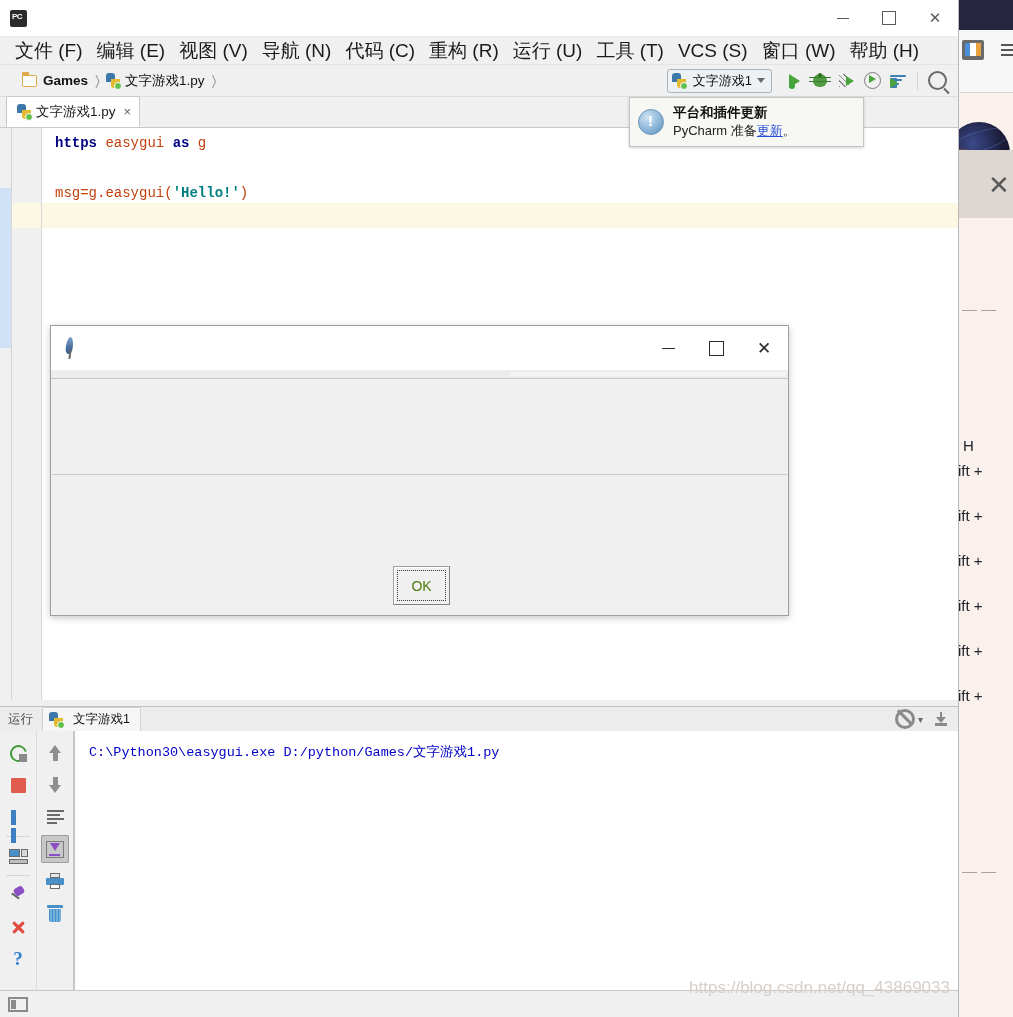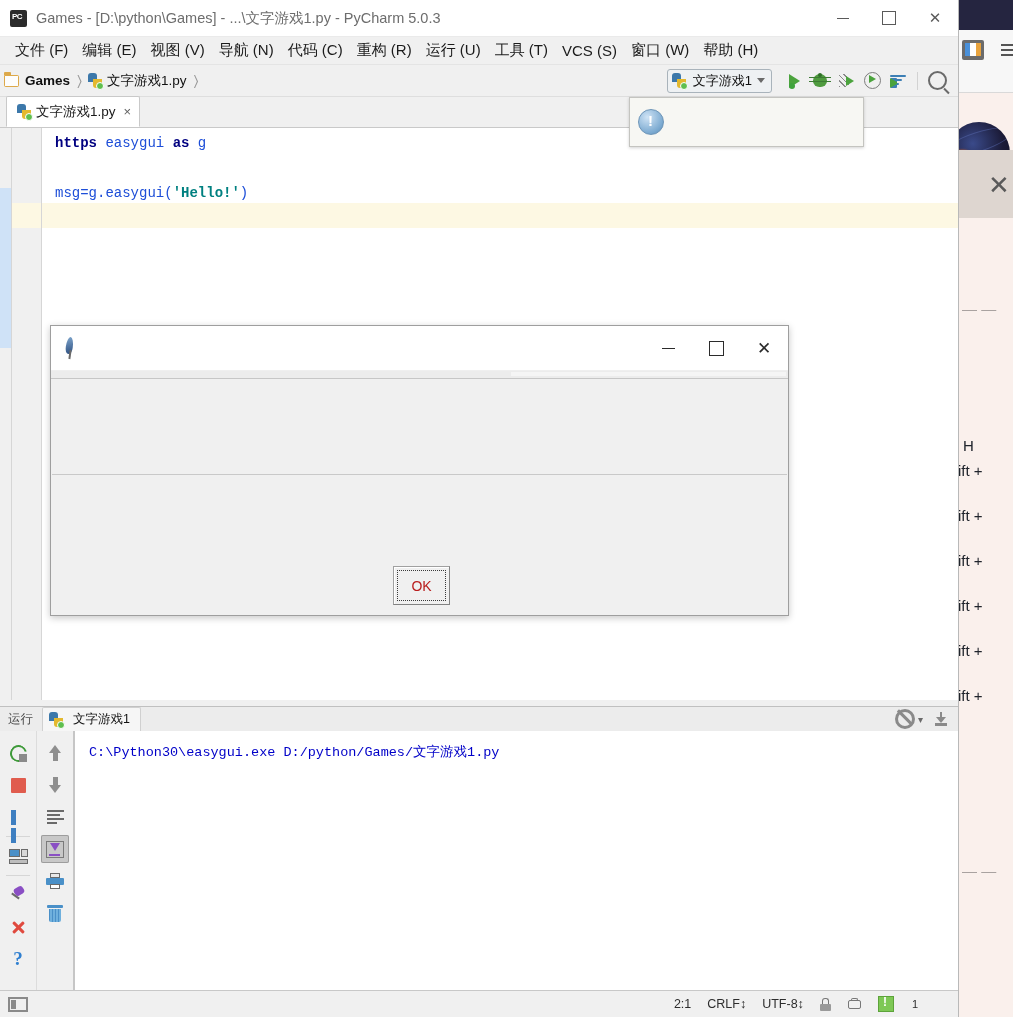--- a/index.html
+++ b/index.html
@@ -35,24 +35,24 @@
   .tb-icon{width:17px;height:17px;margin-left:10px;margin-right:9px;background:#2b2b2b;border-radius:2px;position:relative;flex:none;}
   .tb-icon:after{content:"PC";position:absolute;left:2px;top:2px;font-size:8px;color:#fff;font-weight:bold;letter-spacing:-0.5px;font-family:"Liberation Sans",sans-serif;}
   .tb-title{font-size:14.5px;color:#6d6d6d;}
   .tb-controls{margin-left:auto;display:flex;}
   .tb-btn{width:46px;height:36px;display:flex;align-items:center;justify-content:center;color:#5a5a5a;font-size:15px;}
   .tb-btn .min{display:block;width:12px;height:1px;background:#5a5a5a;}
   .tb-btn .max{display:block;width:12px;height:12px;border:1px solid #5a5a5a;}
 
   
   .menubar{height:27px;background:#f0f0f0;display:flex;align-items:center;padding-left:8px;border-bottom:1px solid #e4e4e4;}
-  .menu-item{font-size:15px;color:#1b1b1b;padding:3px 7px;white-space:nowrap;}
-
-  
-  .toolbar{height:31px;background:#f0f0f0;display:flex;align-items:center;padding-left:4px;border-bottom:1px solid #dedede;}
+  .menu-item{font-size:19px;color:#1b1b1b;padding:3px 7px;white-space:nowrap;}
+
+  
+  .toolbar{height:31px;background:#f0f0f0;display:flex;align-items:center;padding-left:22px;border-bottom:1px solid #dedede;}
   .crumb{display:flex;align-items:center;font-size:13.5px;color:#111;}
   .crumb .sep{color:#9a9a9a;margin:0 6px 0 7px;font-size:15px;}
   .crumb b{font-weight:bold;}
   .folder-ic{width:15px;height:12px;margin-right:6px;background:#dda94a;border-radius:1px 2px 2px 2px;position:relative;}
   .folder-ic:before{content:"";position:absolute;left:0;top:-3px;width:7px;height:3px;background:#dda94a;border-radius:1px 1px 0 0;}
   .folder-ic:after{content:"";position:absolute;left:1px;top:1px;right:1px;bottom:1px;background:#fdfdfd;}
   .py-ic{width:14px;height:15px;margin-right:5px;position:relative;flex:none;}
   .py-ic .b{position:absolute;left:0;top:0;width:9px;height:9px;background:#3c78aa;border-radius:3px 3px 0 0;}
   .py-ic .y{position:absolute;left:5px;top:6px;width:9px;height:9px;background:#e3b92f;border-radius:0 0 3px 3px;}
   .py-ic .pg{position:absolute;left:8px;top:9px;width:6px;height:6px;background:#5fbf4f;border-radius:50%;border:1px solid #fff;}
@@ -90,21 +90,21 @@
   .marker-strip{width:11px;background:#f0f0f0;border-right:1px solid #d6d6d6;position:relative;}
   .marker-strip .blue{position:absolute;left:0;top:60px;width:11px;height:160px;background:#cfe2f7;}
   .gutter{width:29px;background:#f0f0f0;border-right:1px solid #d6d6d6;position:relative;}
   .code-area{flex:1;position:relative;font-family:"Liberation Mono",monospace;font-size:14px;}
   .cl{position:absolute;left:0;right:0;height:25px;}
   .caret-line{background:#fdf8e3;}
   .gut-caret{position:absolute;left:0;right:0;height:25px;background:#fdf8e3;}
   .code-line{position:absolute;left:13px;white-space:pre;}
   .kw{color:#000080;font-weight:bold;}
   .str{color:#008080;font-weight:bold;}
-  .plain{color:#1d4ed8;}
+  .plain{color:#c2410c;}
 
   
   .balloon{position:absolute;left:720px;top:98px;width:235px;height:50px;background:#f7f7f3;border:1px solid #c4c4c0;
      box-shadow:0 1px 3px rgba(0,0,0,.18);display:flex;align-items:center;padding:4px 0 4px 8px;box-sizing:border-box;}
   .balloon .ic{width:24px;height:24px;border-radius:50%;background:radial-gradient(circle at 35% 30%,#cfe3f5,#7aa9d0 70%,#5b87ad);
      border:1px solid #6d95b8;position:relative;flex:none;margin-right:9px;}
   .balloon .ic:after{content:"!";position:absolute;left:9px;top:2px;color:#fff;font-weight:bold;font-size:15px;font-family:"Liberation Sans",sans-serif;}
   .balloon .t1{font-size:13.5px;font-weight:bold;color:#111;line-height:1.35;}
   .balloon .t2{font-size:13px;color:#222;line-height:1.35;}
   .balloon a{color:#2a4fd6;text-decoration:underline;}
@@ -122,21 +122,21 @@
   .tk-btn .max{display:block;width:13px;height:13px;border:1.3px solid #2b2b2b;}
   .tk-band{height:7px;background:#ececec;border-bottom:1px solid #c6c6c6;position:relative;}
   .tk-band:after{content:"";position:absolute;left:460px;top:1px;right:2px;height:4px;background:#f5f5f5;}
   .tk-textbox{height:96px;margin:2px 1px 0 1px;background:#ffffff;border:1px solid #a4a4a4;border-top:1px solid #8f8f8f;box-sizing:border-box;}
   .tk-msg{font-family:"Liberation Mono",monospace;font-size:14px;color:#111;padding:27px 0 0 18px;}
   .tk-body{position:absolute;left:1px;right:1px;bottom:1px;top:148px;background:#f0f0f0;border-top:1px solid #c9c9c9;}
   .okbtn{position:absolute;left:341px;top:91px;width:55px;height:37px;background:#f0f0f0;
      border:1px solid #a0a0a0;border-right-color:#828282;border-bottom-color:#828282;
      box-shadow:inset 1px 1px 0 #ffffff;display:flex;align-items:center;justify-content:center;}
   .okbtn .focus{position:absolute;left:3px;top:3px;right:3px;bottom:3px;border:1px dotted #3a3a3a;}
-  .okbtn span{font-size:14px;color:#b91c1c;font-family:"Liberation Sans",sans-serif;}
+  .okbtn span{font-size:14px;color:#4d7c0f;font-family:"Liberation Sans",sans-serif;}
 
   
   .runwin{position:absolute;left:0;right:0;bottom:0;height:310px;background:#f0f0f0;border-top:1px solid #c0c0c0;}
   .run-header{height:24px;background:#ececec;display:flex;align-items:center;border-bottom:1px solid #d4d4d4;padding-left:8px;}
   .run-header .hlabel{font-size:12.5px;color:#4d4d4d;margin-right:9px;}
   .run-tab{display:flex;align-items:center;height:23px;background:#f6f6f6;border:1px solid #d0d0d0;border-bottom:none;padding:0 10px 0 6px;border-radius:2px 2px 0 0;}
   .run-tab .nm{font-size:12.5px;color:#111;margin-left:5px;}
   .run-header .right{margin-left:auto;display:flex;align-items:center;padding-right:10px;}
   .gear{width:14px;height:14px;border-radius:50%;border:3px solid #8a8a8a;position:relative;}
   .gear:after{content:"";position:absolute;left:-3px;top:4px;width:20px;height:3px;background:#8a8a8a;box-shadow:0 0 0 0 transparent;transform:rotate(45deg);}
@@ -240,21 +240,20 @@
     <div style="left:0px;top:168px;">ift +</div>
     <div style="left:0px;top:213px;">ift +</div>
     <div style="left:0px;top:258px;">ift +</div>
   </div>
 </div>
 
 <div id="ide">
 
   <div class="titlebar">
     <div class="tb-icon"></div>
-    <div class="tb-title">Games - [D:\python\Games] - ...\文字游戏1.py - PyCharm 5.0.3</div>
     <div class="tb-controls">
       <div class="tb-btn">
           <i class="min"></i>
         </div>
       <div class="tb-btn">
           <i class="max"></i>
         </div>
       <div class="tb-btn">✕</div>
     </div>
   </div>
@@ -346,20 +345,24 @@
       <div class="gut-caret" style="top:75px;"></div>
     </div>
     <div class="code-area">
       <div class="cl caret-line" style="top:75px;"></div>
       <div class="code-line" style="top:7px;"><span class="kw">https</span><span class="plain"> easygui </span><span class="kw">as</span><span class="plain"> g</span></div>
       <div class="code-line" style="top:57px;"><span class="plain">msg=g.easygui(</span><span class="str">'Hello!'</span><span class="plain">)</span></div>
     </div>
 
     <div class="balloon" style="left:629px;top:-31px;">
       <div class="ic"></div>
+      <div>
+        <div class="t1">平台和插件更新</div>
+        <div class="t2"><span>PyCharm 准备</span><a href="#">更新</a><span>。</span></div>
+      </div>
     </div>
 
     <div class="tkdlg" style="left:50px;top:197px;">
       <div class="tk-title">
         <span class="tk-feather"></span>
         <div class="tk-ctrls">
           <div class="tk-btn">
               <i class="min"></i>
             </div>
           <div class="tk-btn">
@@ -470,25 +473,15 @@
           </div>
       </div>
       <div class="console">
         <div class="out">C:\Python30\easygui.exe D:/python/Games/文字游戏1.py</div>
       </div>
     </div>
   </div>
 
   <div class="statusbar">
     <div class="sb-tw"></div>
-    <div class="sb-right">
-      <span>2:1</span>
-      <span>CRLF↕</span>
-      <span>UTF-8↕</span>
-      <span class="sb-lock"></span>
-      <span class="sb-db"></span>
-      <span class="sb-warn">
-        <span class="sq"></span>
-        <span class="n">1</span>
-      </span>
-    </div>
+    <div class="watermark">https://blog.csdn.net/qq_43869033</div>
   </div>
 </div>
 
 </body></html>

